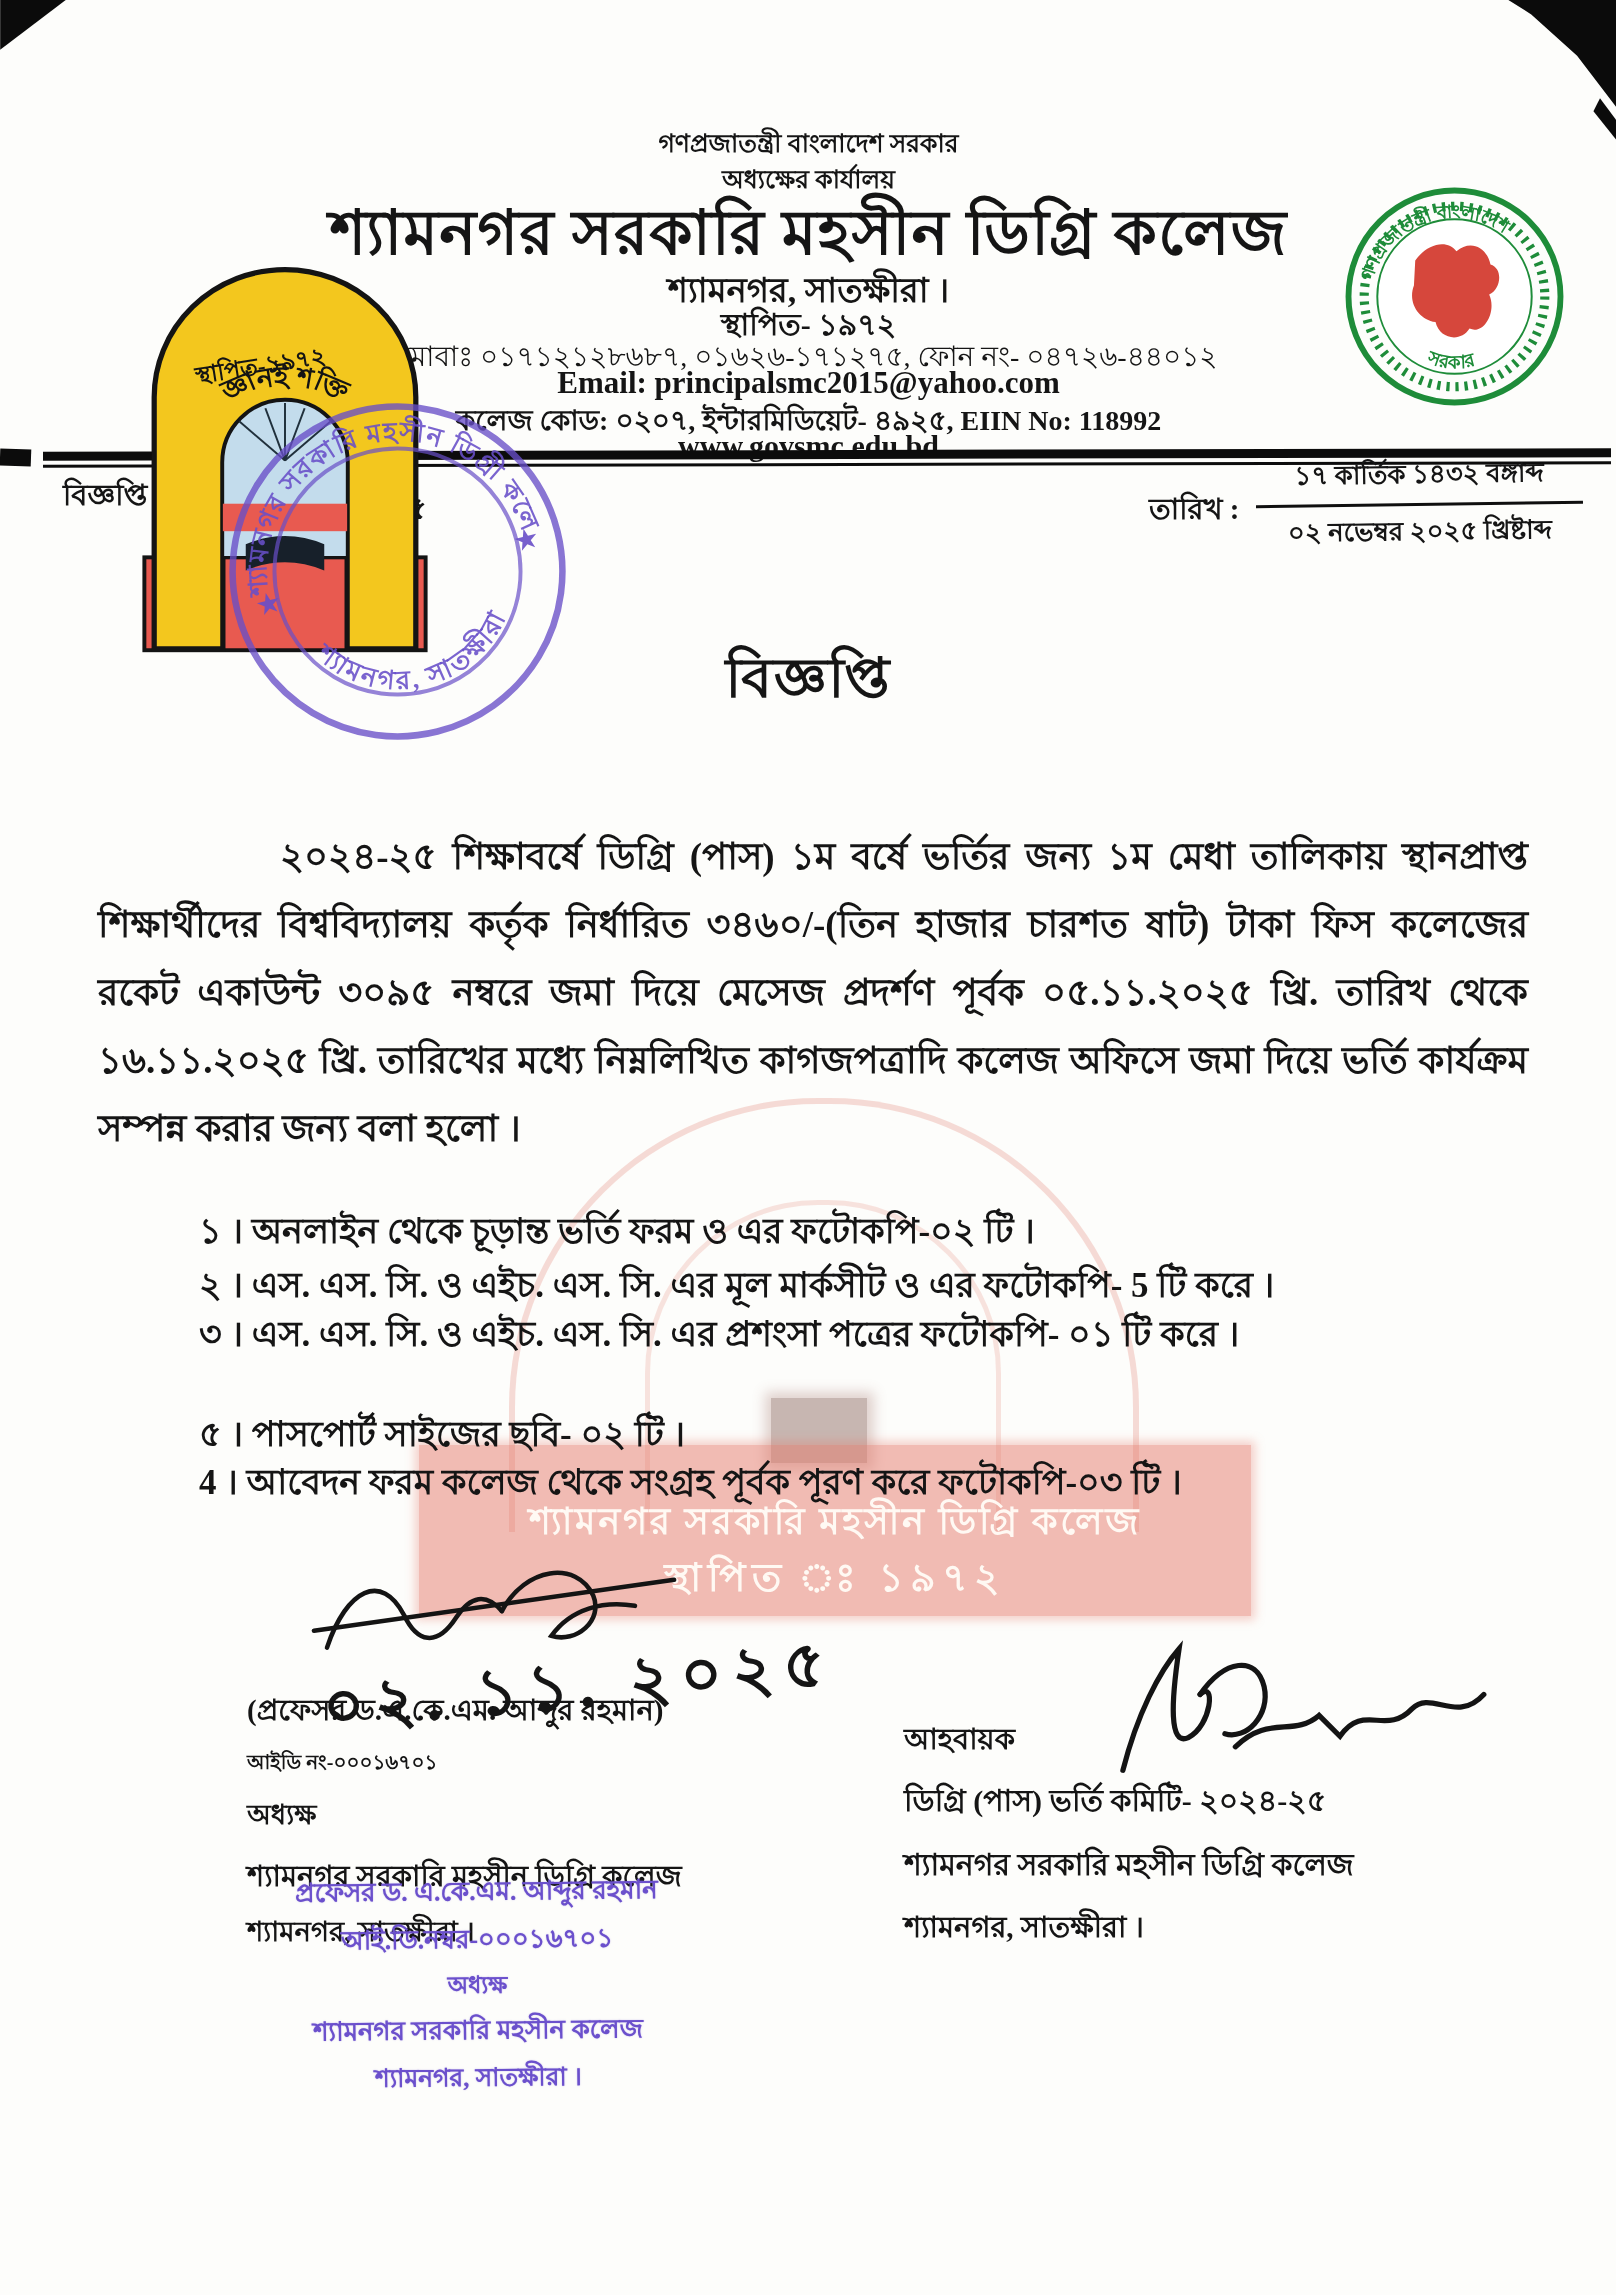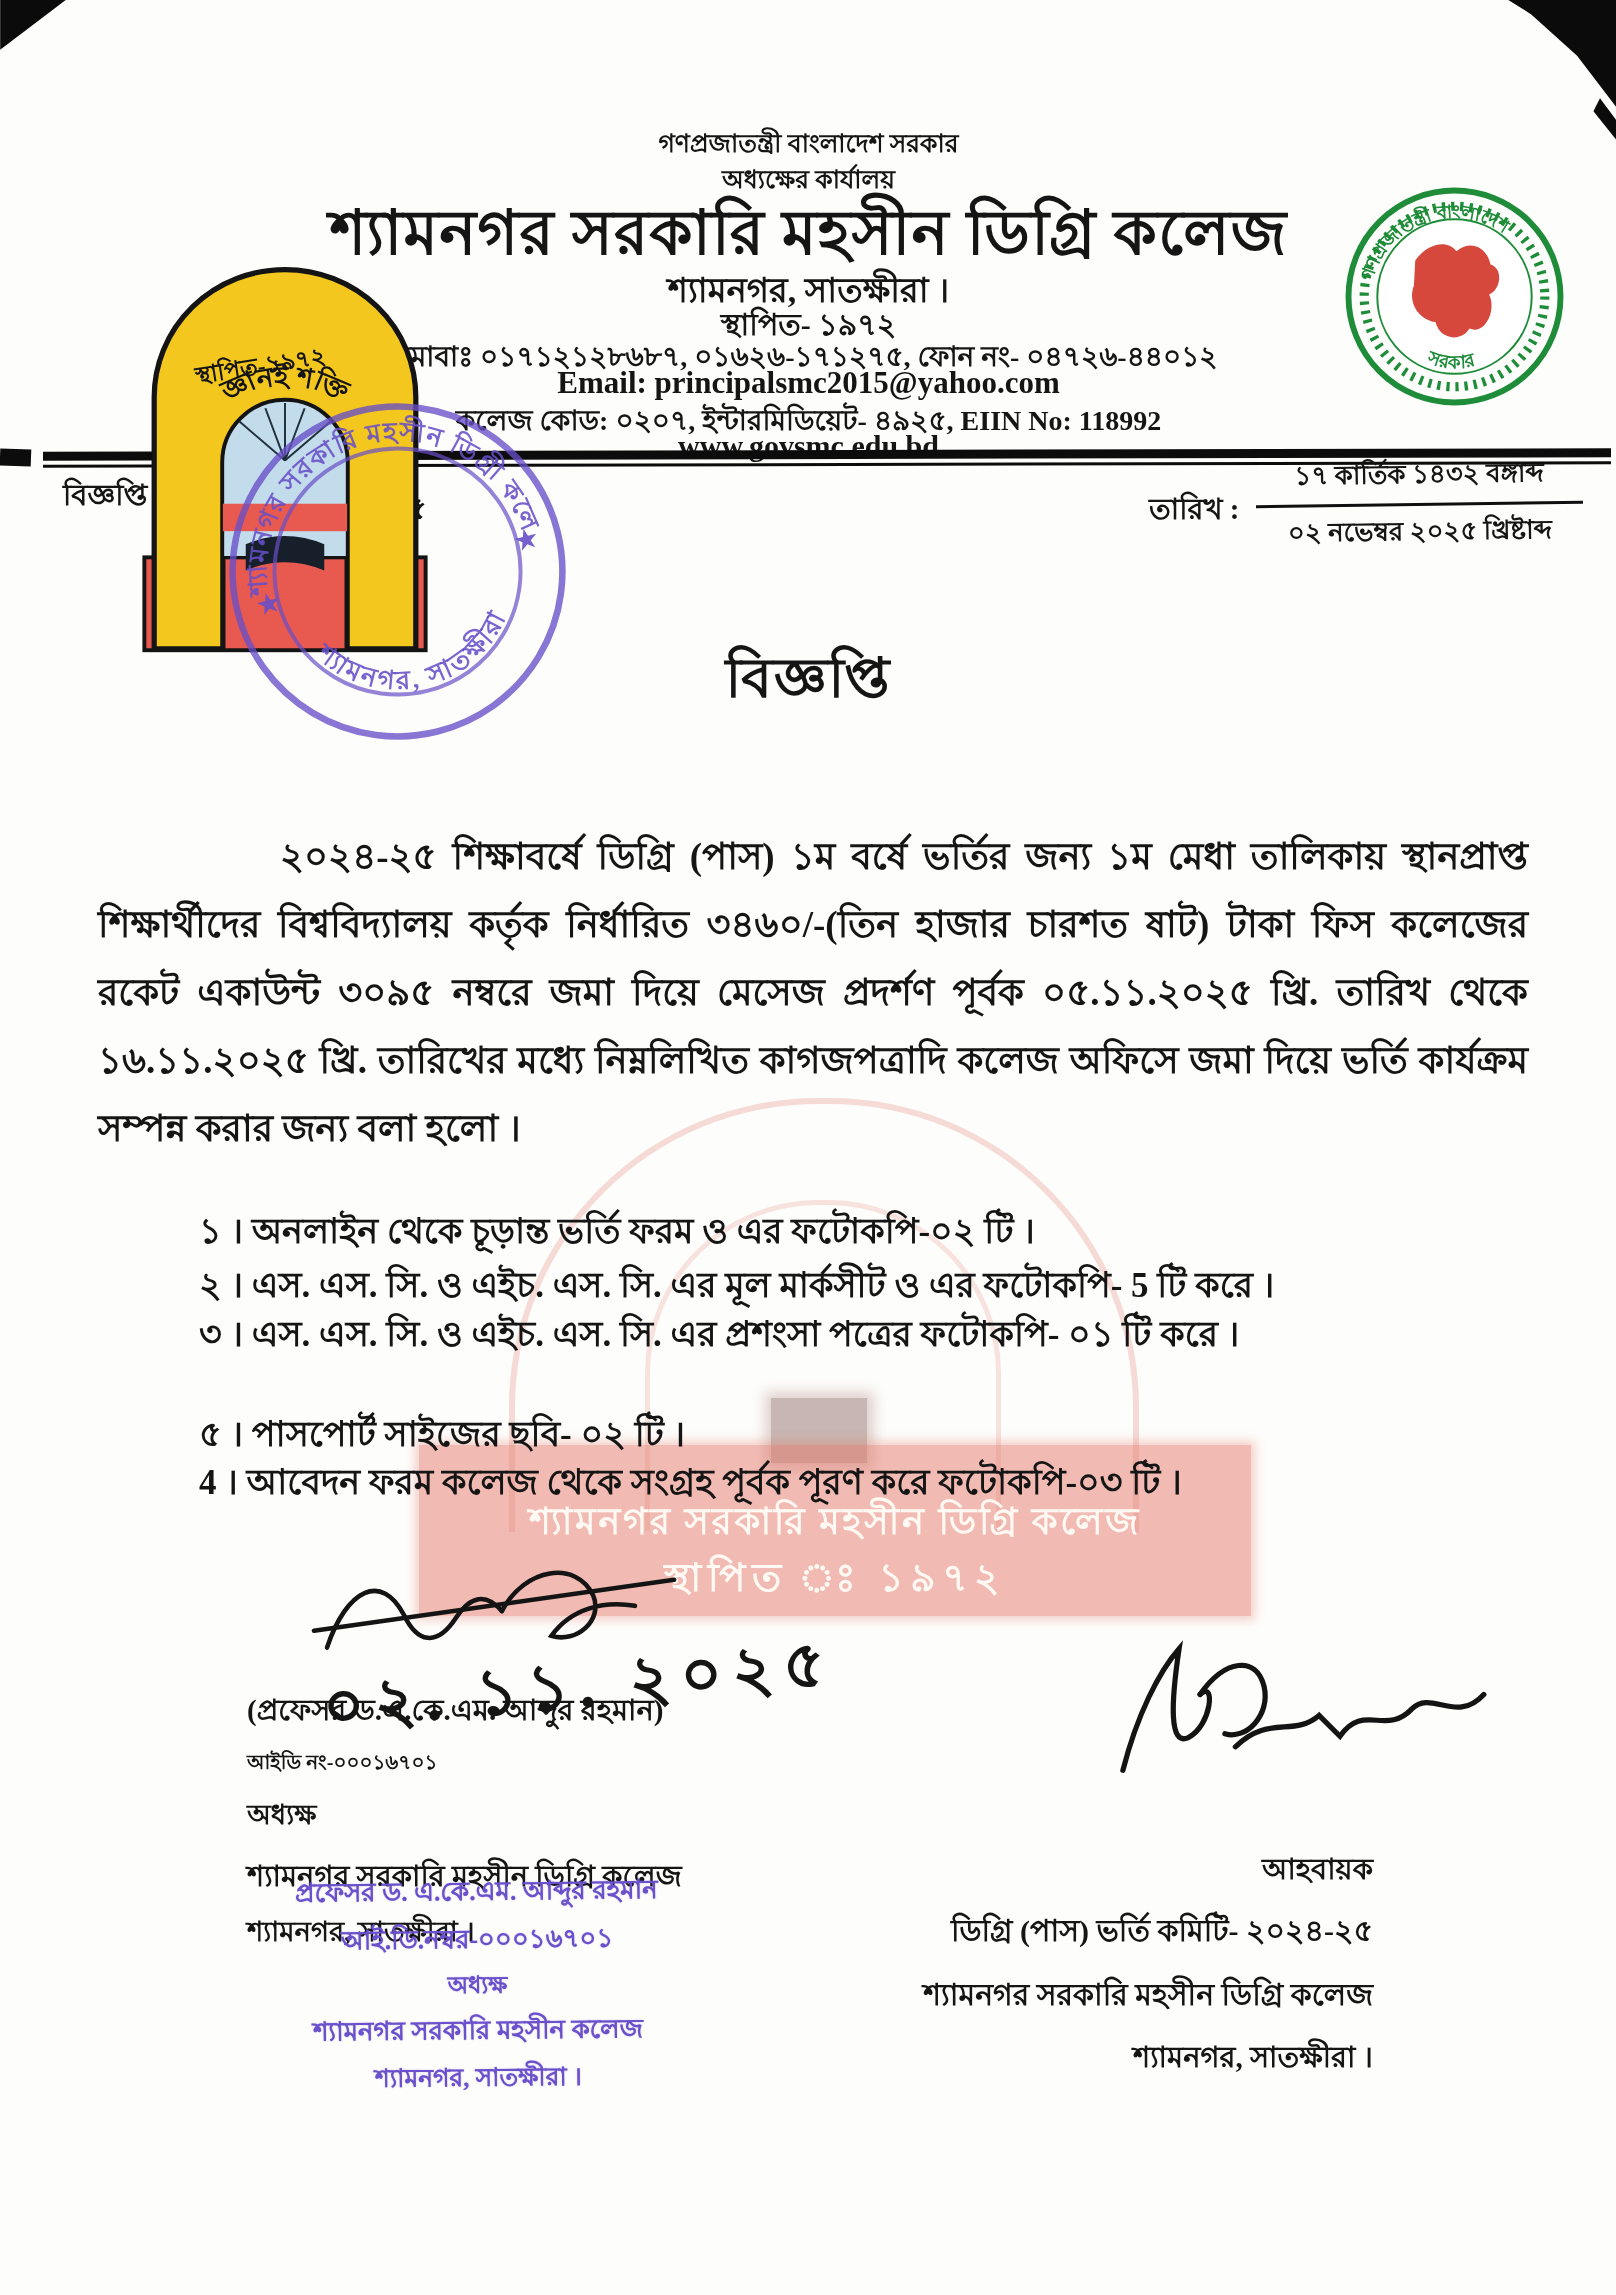--- a/index.html
+++ b/index.html
@@ -8,21 +8,21 @@
     font-family:"Liberation Serif",serif;color:#151515;
   }
   .abs{position:absolute;}
   .ctr{left:0;right:0;text-align:center;}
   
   .govt-line{top:124px;font-size:25px;font-weight:bold;}
   .office-line{top:160px;font-size:25px;font-weight:bold;}
   .college-name{top:185px;font-size:62px;font-weight:bold;letter-spacing:1.3px;}
   .location-line{top:264px;font-size:34px;font-weight:bold;}
   .est-line{top:301px;font-size:30px;font-weight:bold;}
-  .mobile-line{top:335px;font-size:28px;font-weight:bold;}
+  .mobile-line{top:335px;font-size:28px;font-weight:normal;}
   .email-line{top:365px;font-size:31px;font-weight:bold;}
   .code-line{top:399px;font-size:28px;font-weight:bold;}
   .web-line{top:429px;font-size:30px;font-weight:bold;}
   .rule-thick{top:450px;left:43px;width:1568px;height:8.5px;background:#0c0c0c;transform:rotate(-0.12deg);}
   .rule-thin{top:463px;left:43px;width:1568px;height:2.6px;background:#0c0c0c;transform:rotate(-0.12deg);}
   .edge-blob{top:449px;left:0;width:31px;height:17px;background:#0c0c0c;transform:rotate(2deg);}
   
   .notice-label{left:63px;top:472px;font-size:29px;font-weight:bold;}
   .notice-number{left:277px;top:484px;font-size:31px;font-weight:bold;}
   .date-label{left:1149px;top:486px;font-size:29px;font-weight:bold;}
@@ -58,21 +58,21 @@
   .sig-left-block .n3{font-size:27.5px;font-weight:bold;margin-bottom:13px;}
   .sig-left-block .n4{font-size:29px;font-weight:bold;margin-bottom:9.2px;}
   .sig-left-block .n5{font-size:27.5px;font-weight:bold;}
   .purple-stamp{left:243px;top:1871px;width:469px;text-align:center;color:#6b50cc;z-index:3;
                 transform:rotate(-0.6deg);text-shadow:0 0 1.3px rgba(107,80,204,0.55);}
   .purple-stamp .p1{font-size:26px;font-weight:bold;margin-bottom:3.9px;}
   .purple-stamp .p2{font-size:26px;font-weight:bold;margin-bottom:3.9px;}
   .purple-stamp .p3{font-size:23.6px;font-weight:bold;margin-bottom:3.9px;}
   .purple-stamp .p4{font-size:26px;font-weight:bold;margin-bottom:3.9px;}
   .purple-stamp .p5{font-size:25px;font-weight:bold;}
-  .sig-right-block{left:904px;top:1846px;width:458px;text-align:right;z-index:3;margin-left:11px;}
+  .sig-right-block{left:904px;top:1716px;width:458px;text-align:left;z-index:3;}
   .sig-right-block .r1{font-size:29px;font-weight:bold;margin-bottom:11.8px;}
   .sig-right-block .r2{font-size:30px;font-weight:bold;margin-bottom:13px;}
   .sig-right-block .r3{font-size:30px;font-weight:bold;margin-bottom:11.8px;}
   .sig-right-block .r4{font-size:29px;font-weight:bold;}
   .corner{z-index:6;}
 </style>
 </head>
 <body>
 
 <div id="page">

